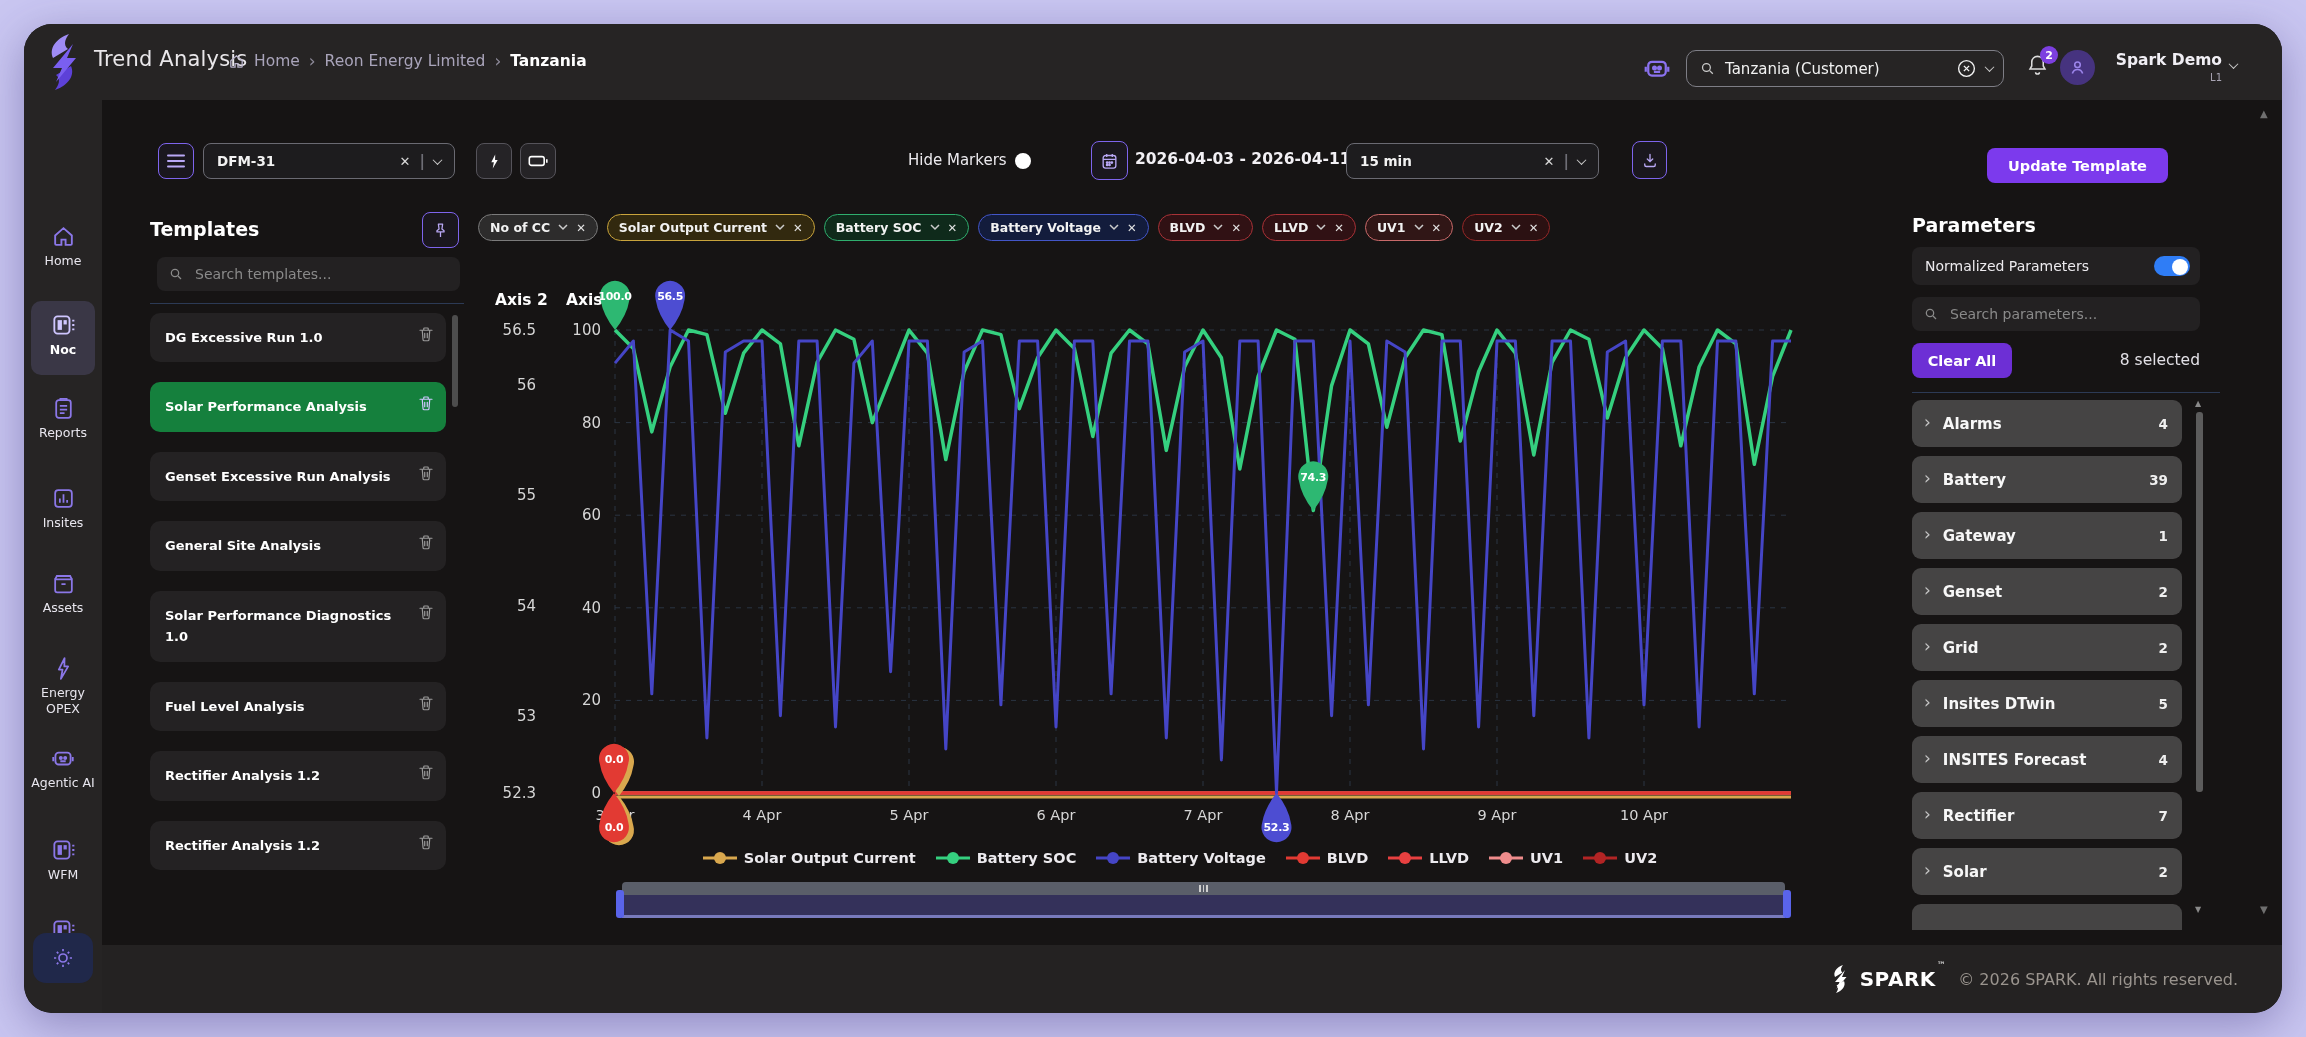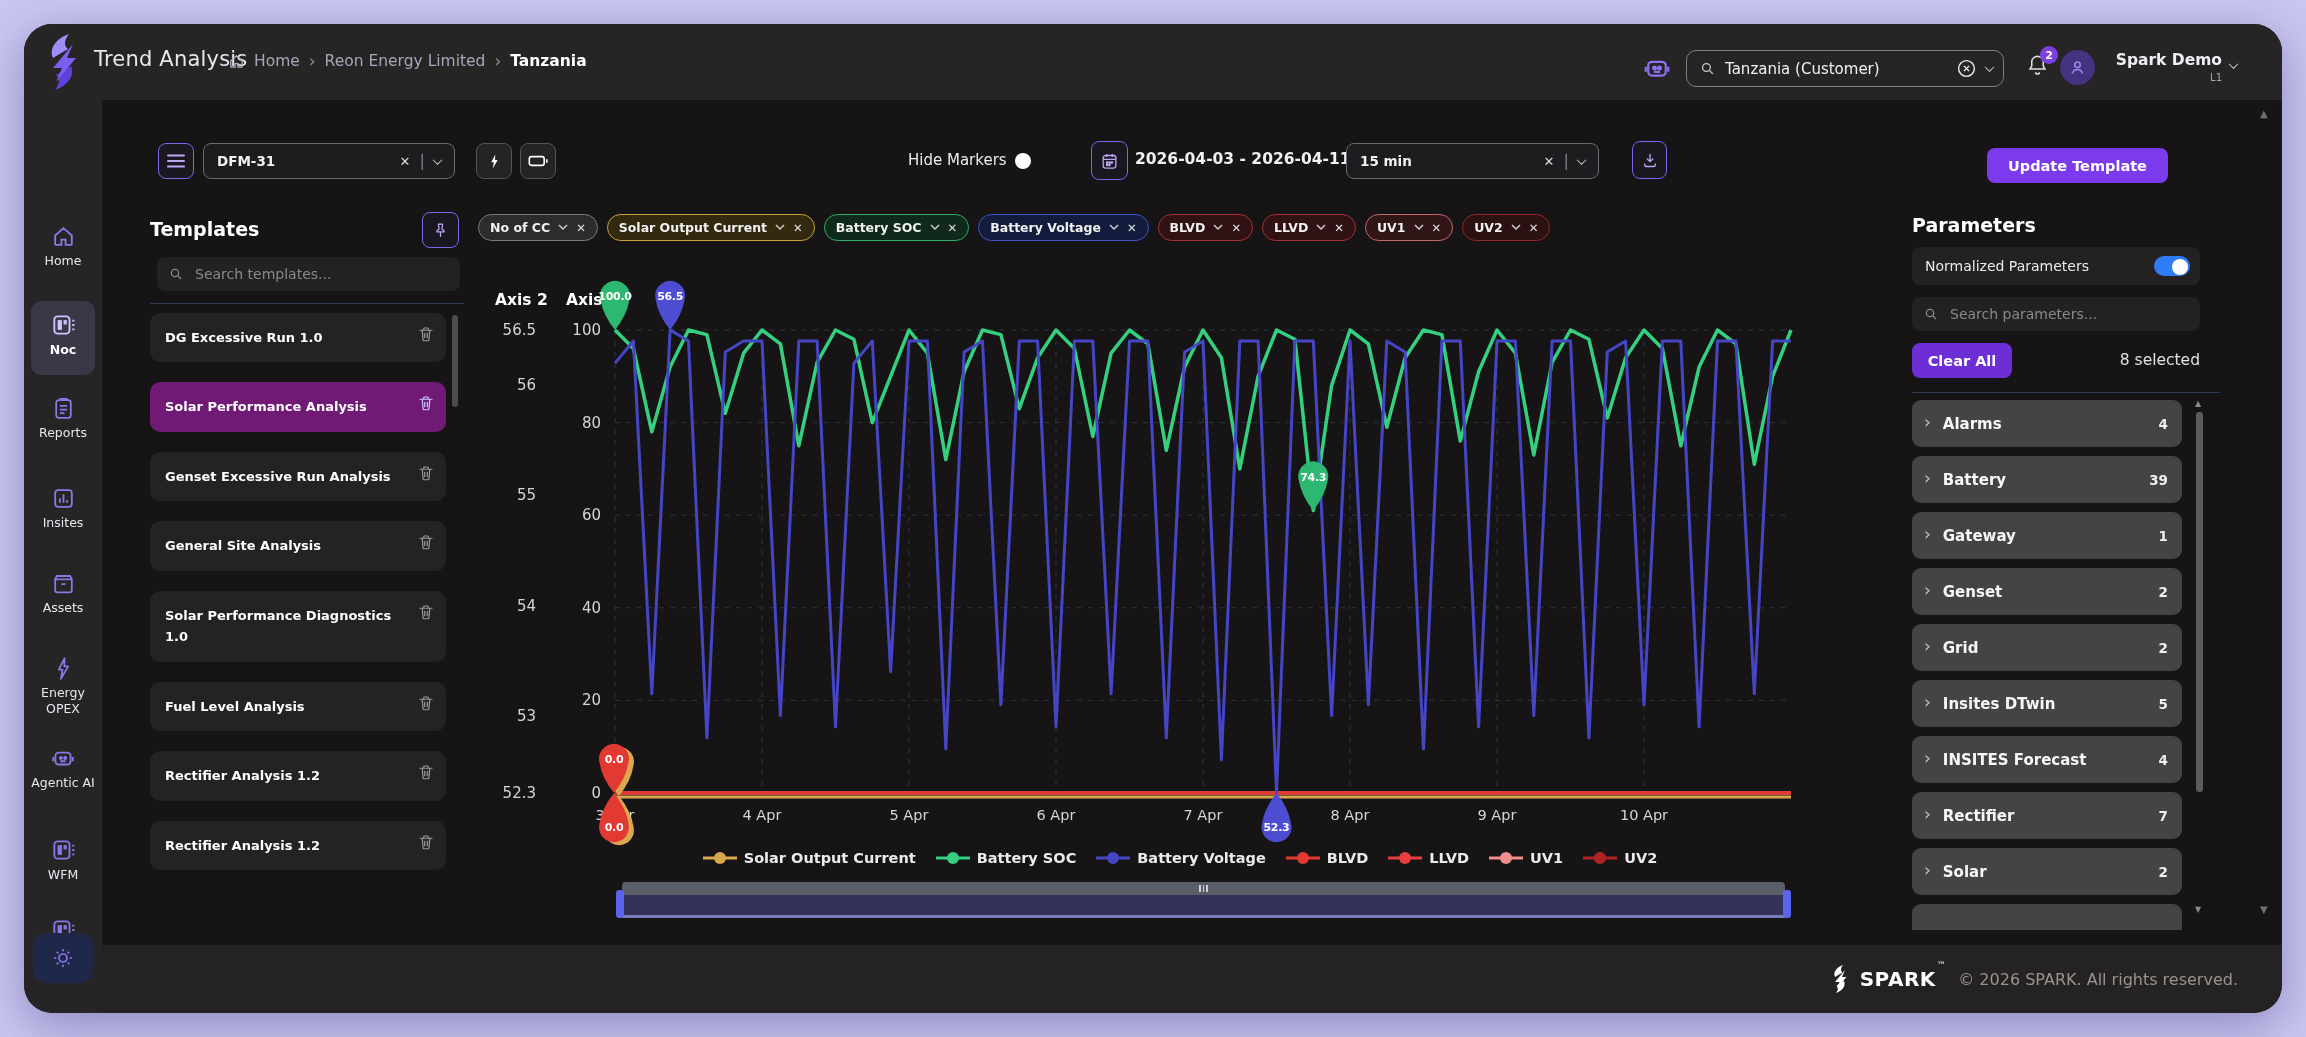--- a/index.html
+++ b/index.html
@@ -56,21 +56,21 @@
 
   
   .panel-title{position:absolute;font-size:19px;font-weight:700;color:#fff;}
   .search-box{position:absolute;background:#232122;border-radius:8px;display:flex;align-items:center;padding:0 11px;gap:9px;}
   .search-box input{flex:1;background:transparent;border:none;outline:none;color:#d8d8d8;font-size:14px;font-family:inherit;}
   .search-box input::placeholder{color:#8a8a8a;}
   .hr-line{position:absolute;height:1px;background:#2c3a55;}
   .tpl-list{position:absolute;left:126px;top:289px;width:296px;height:619px;overflow:hidden;}
   .tpl-item{position:relative;background:#242223;border-radius:10px;padding:14px 44px 14px 15px;margin-bottom:20px;
     color:#fff;font-size:13px;font-weight:600;line-height:1.65;cursor:pointer;}
-  .tpl-item.sel{background:#701a75;}
+  .tpl-item.sel{background:#15803d;}
   .tpl-trash{position:absolute;right:11px;top:12px;color:#9a9a9a;}
   .tpl-item.sel .tpl-trash{color:#cfc8ff;}
   .scroll-thumb{position:absolute;background:#4d4d4d;border-radius:3px;}
 
   
   .chips-row{position:absolute;left:454px;top:190px;display:flex;gap:9px;}
   .chip{height:27px;border:1.3px solid;border-radius:14px;display:flex;align-items:center;padding:0 11px;gap:8px;
     color:#f2f2f2;font-size:12.5px;font-weight:600;white-space:nowrap;cursor:pointer;}
   .chip-x{color:#e4e4e4;font-size:11.5px;font-weight:700;cursor:pointer;}
   #chart-svg text{font-family:"DejaVu Sans","Liberation Sans",sans-serif;}

